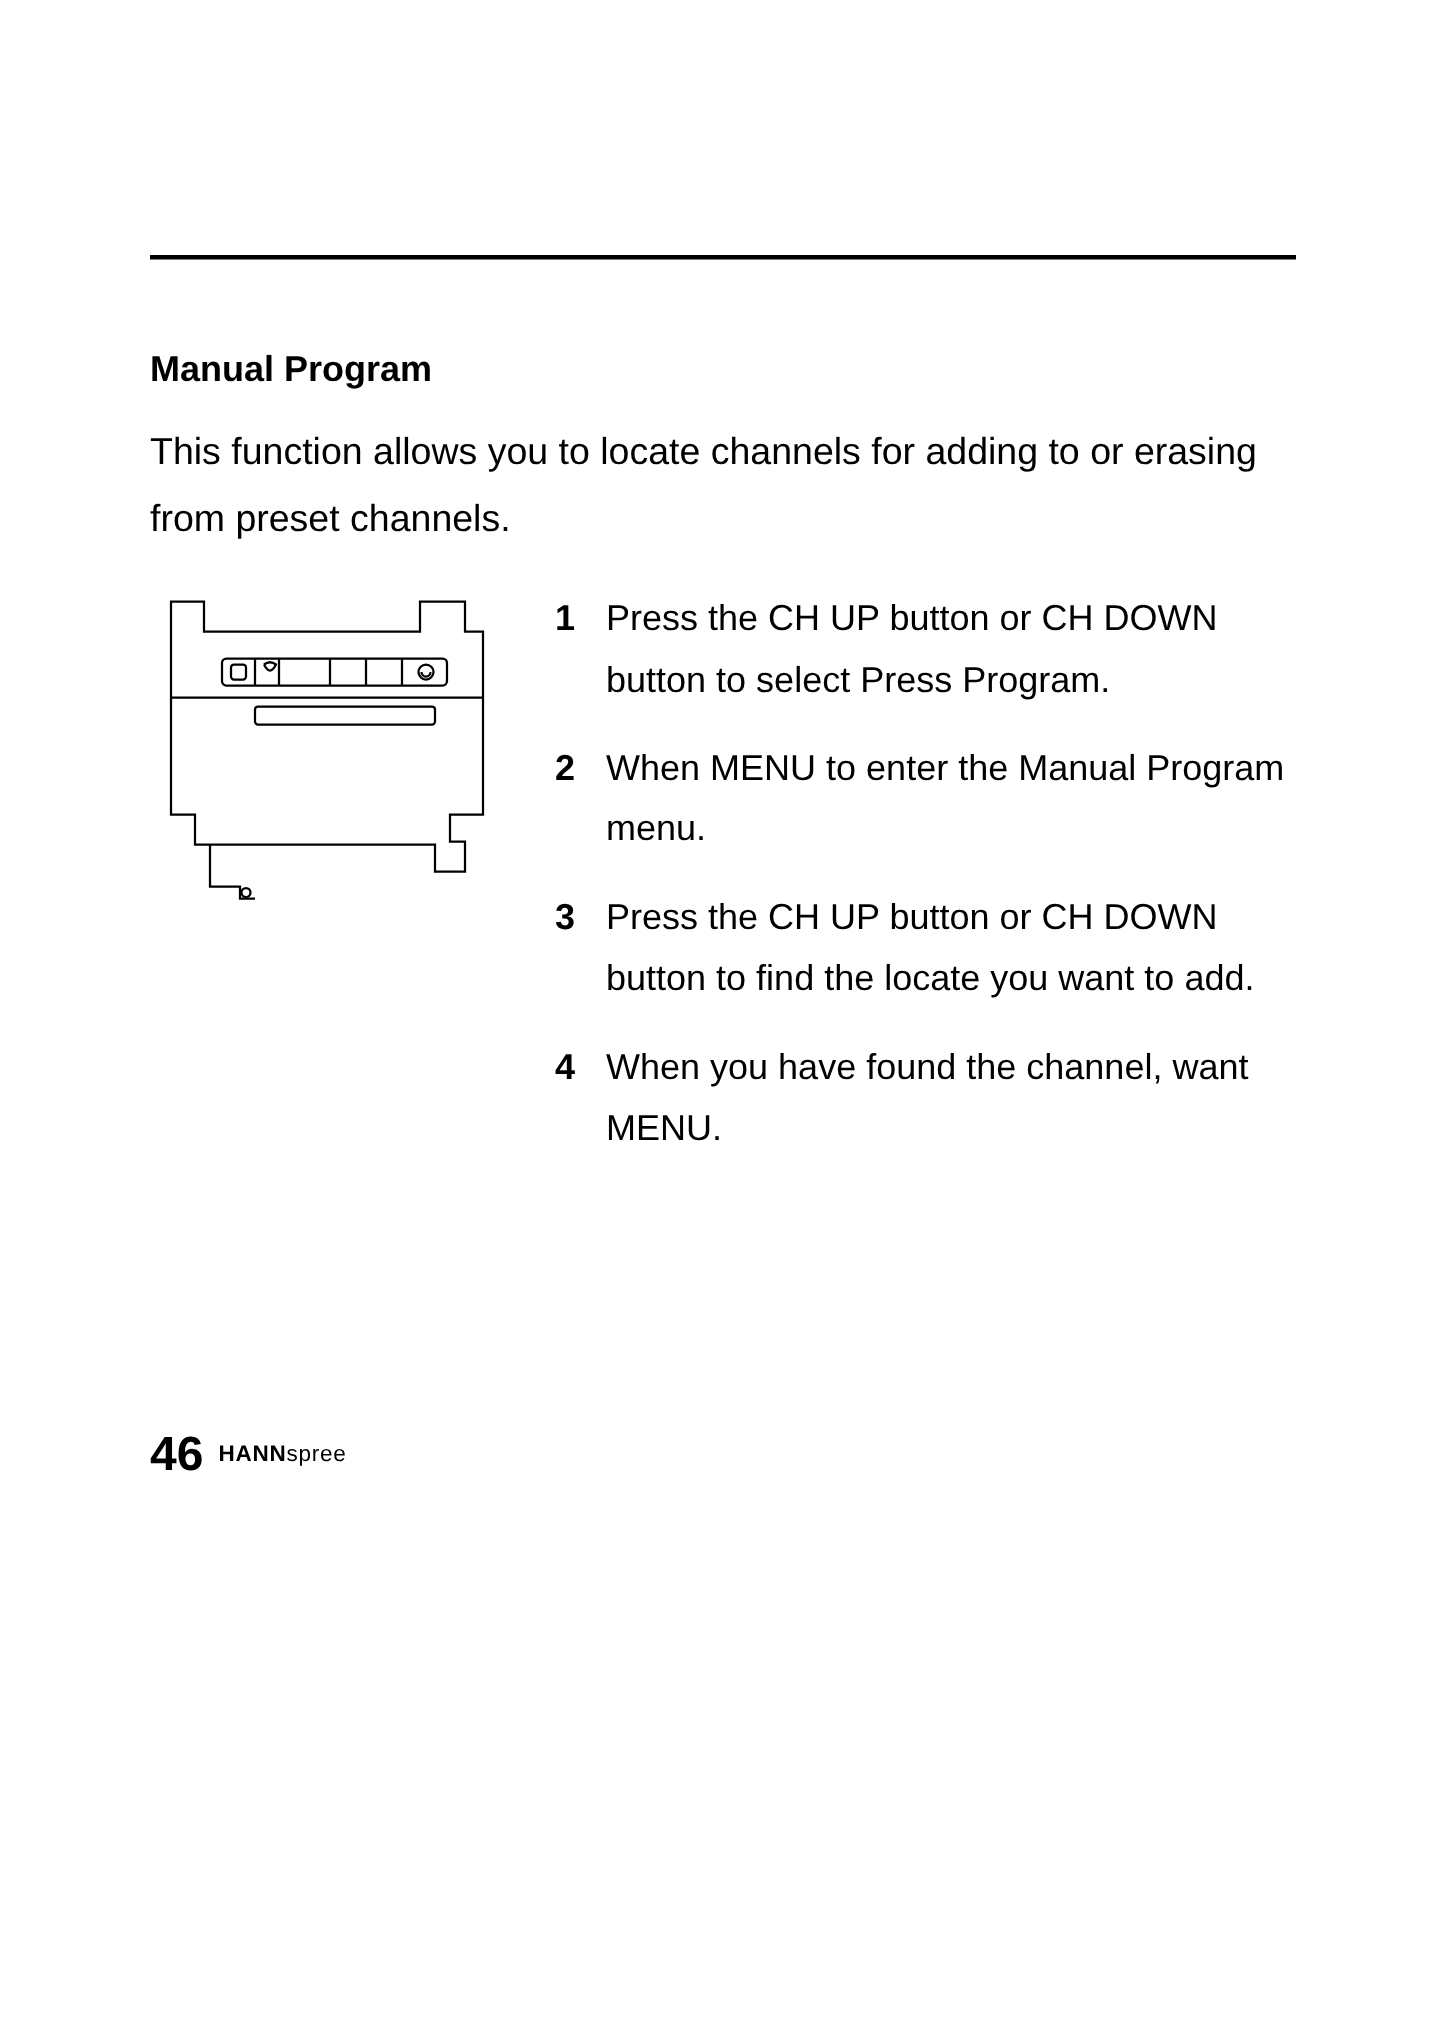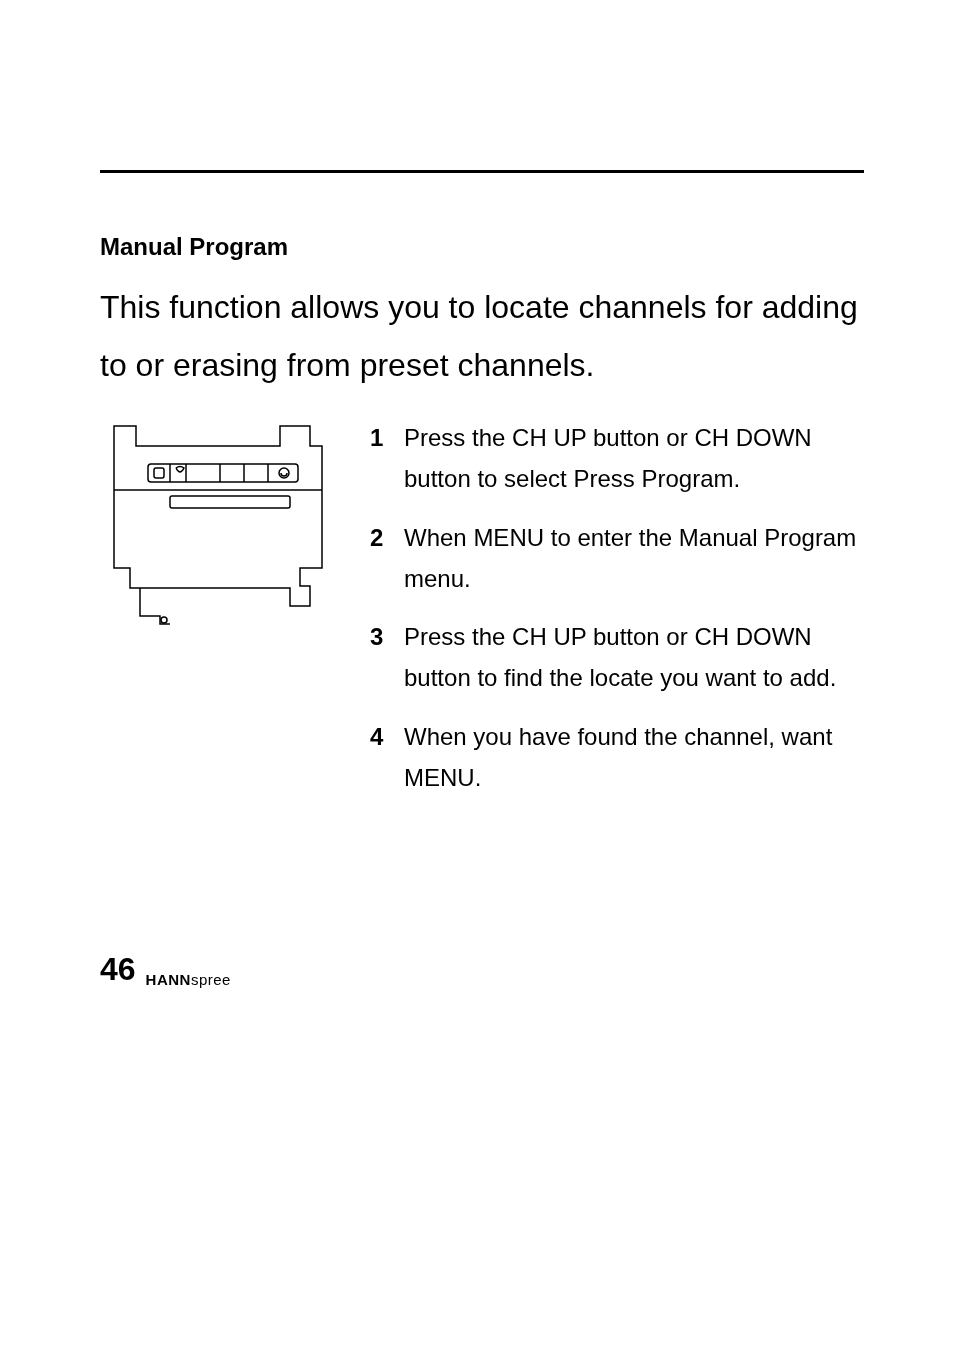--- a/index.html
+++ b/index.html
@@ -14,21 +14,21 @@
     border: none;
     border-top: 3px solid #000;
     margin-bottom: 60px;
   }
   .section-title {
     font-weight: bold;
     font-size: 24px;
     margin-bottom: 18px;
   }
   .intro {
-    font-size: 32px;
+    font-size: 25px;
     line-height: 1.8;
     margin-bottom: 24px;
   }
   .content-row {
     display: flex;
     gap: 40px;
     align-items: flex-start;
   }
   .diagram {
     flex: 0 0 230px;
@@ -51,21 +51,21 @@
     width: 34px;
     flex: 0 0 34px;
   }
   .step-body { flex: 1; }
   .bold { font-weight: normal; }
   .footer {
     position: absolute;
     left: 100px;
     bottom: 60px;
     display: flex;
-    align-items: flex-end;
+    align-items: center;
     gap: 10px;
   }
   .page-num {
     font-weight: 900;
     font-size: 32px;
     font-family: Arial Black, Arial, sans-serif;
   }
   .brand {
     font-size: 15px;
     letter-spacing: 0.5px;

